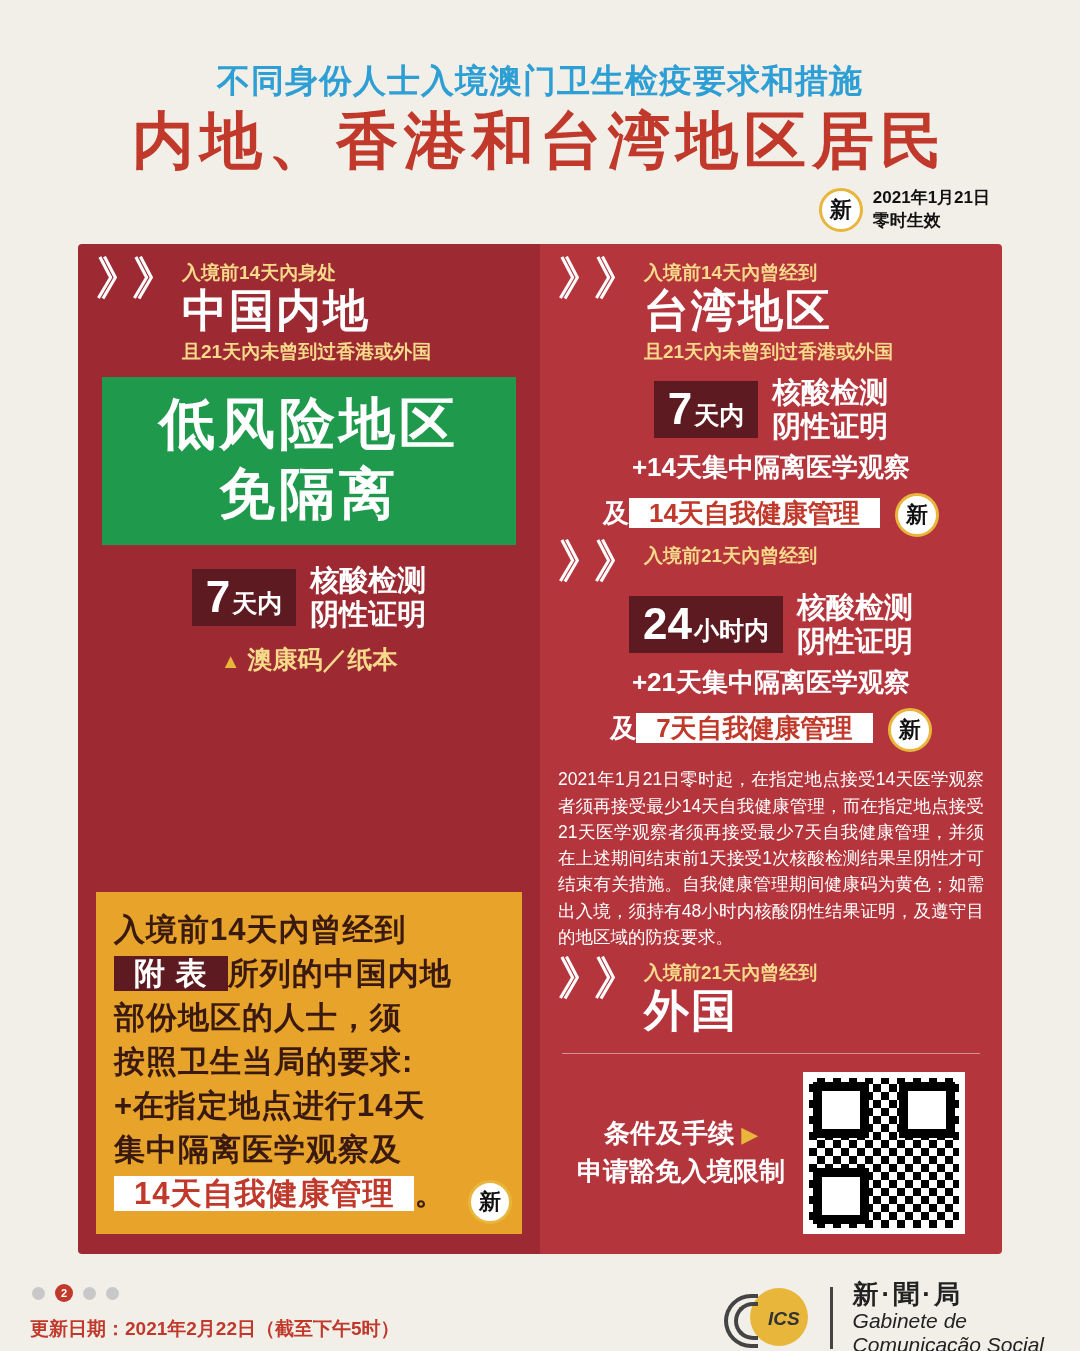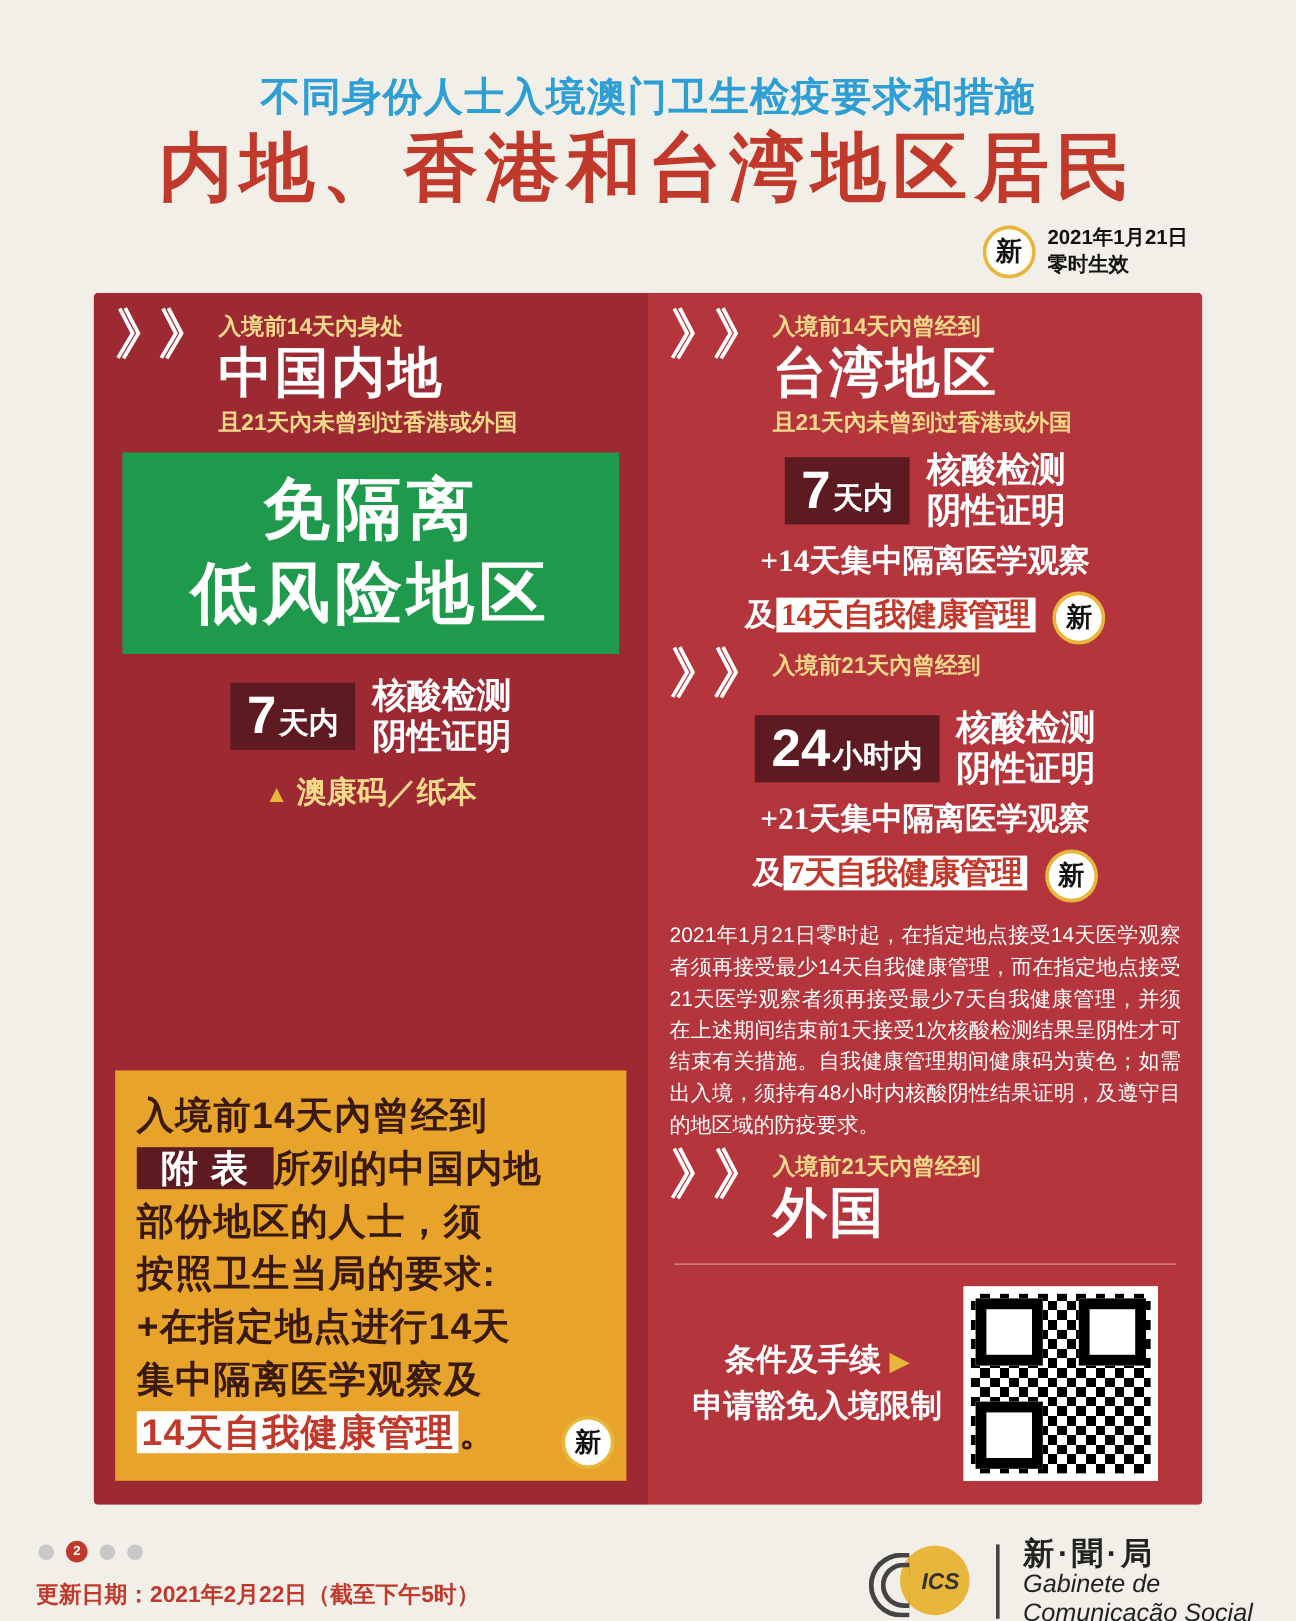--- a/index.html
+++ b/index.html
@@ -195,21 +195,21 @@
     letter-spacing: 1px;
   }
   .inv-chip {
     background: #5d1a20;
     color: #fff;
     padding: 0 20px;
   }
   .hl-white {
     background: #fff;
     color: #c0392b;
-    padding: 0 4px;
+    padding: 0 20px;
   }
   .orange-new {
     position: absolute;
     right: 10px;
     bottom: 10px;
   }
 
   
   .mini-row {
     display: flex;
@@ -218,21 +218,20 @@
     gap: 14px;
     margin-top: 10px;
   }
   .plus-line {
     color: #fff;
     font-size: 26px;
     font-weight: bold;
     text-align: center;
     margin-top: 8px;
     line-height: 1.3;
-    font-family: Liberation Serif, serif;
   }
   .plus-line .hl-white { font-size: 26px; }
   .newbadge-inline {
     position: relative;
     display: inline-flex;
     vertical-align: middle;
     margin-left: 8px;
   }
 
   .para {
@@ -420,22 +419,22 @@
       <div class="entry-head">
         <span class="chev">》》</span>
         <span class="txt">
           <div class="pre-label">入境前14天內身处</div>
           <div class="region-name">中国内地</div>
           <div class="note-line">且21天內未曾到过香港或外国</div>
         </span>
       </div>
 
       <div class="green-box">
+        <div>低风险地区</div>
         <div>免隔离</div>
-        <div>低风险地区</div>
       </div>
 
       <div class="test-row">
         <span class="days-chip">
           <span class="num">7</span>
           <span class="unit">天内</span>
         </span>
         <span class="test-label">
           <div>核酸检测</div>
           <div>阴性证明</div>

